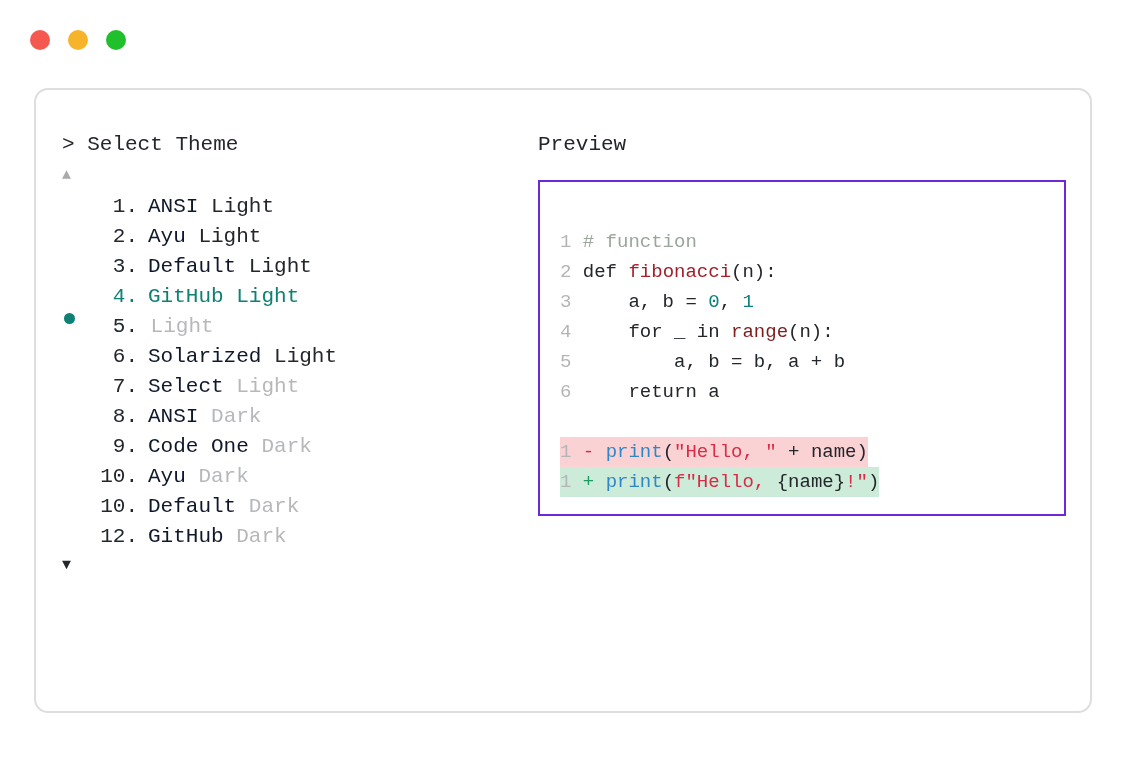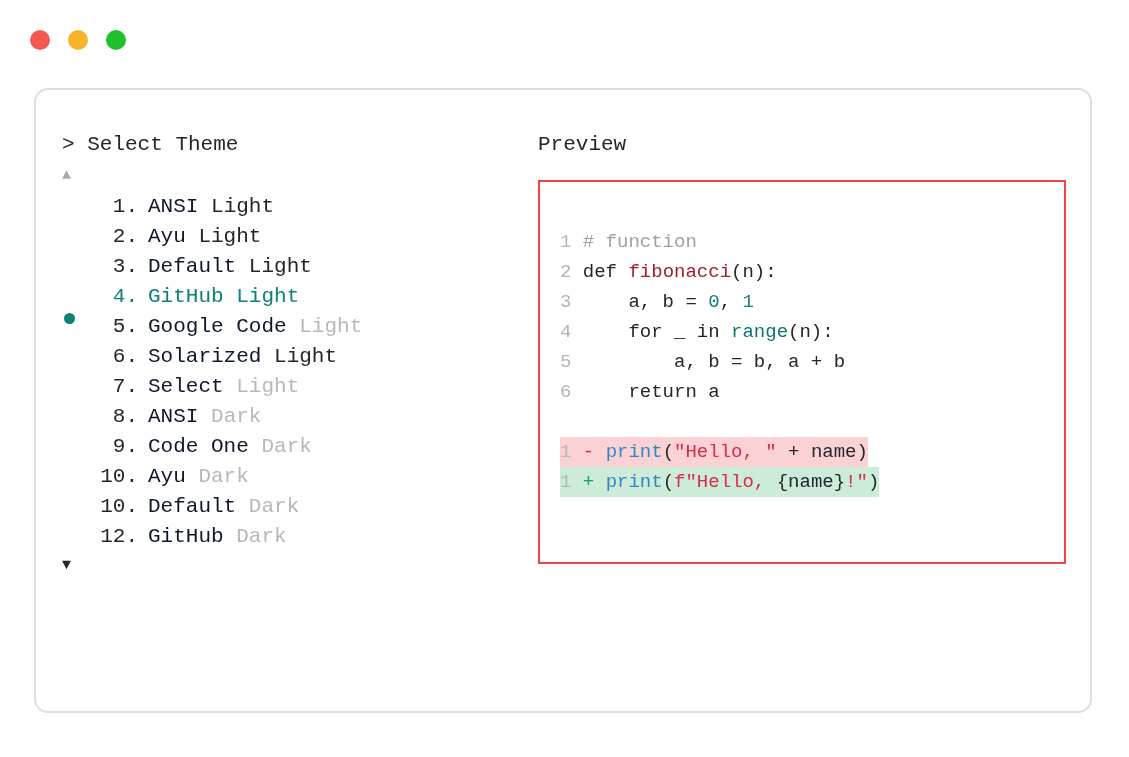--- a/index.html
+++ b/index.html
@@ -134,42 +134,42 @@
   .preview-title {
     font-size: 21px;
     color: #23262b;
     line-height: 26px;
     white-space: pre;
   }
   .preview-box {
     margin-top: 22px;
     box-sizing: border-box;
     width: 528px;
-    height: 384px;
-    border: 2px solid #ef4444;
+    height: 336px;
+    border: 2px solid #6d28d9;
     background: #ffffff;
     position: relative;
   }
   .code {
     position: absolute;
     left: 20px;
     top: 45px;
     font-size: 19px;
     line-height: 30px;
     white-space: pre;
   }
   .code-line { white-space: pre; height: 30px; }
   .ln {
     color: #b3b5b8;
   }
   .tok-comment { color: #9aa69c; }
   .tok-kw      { color: #23262b; }
   .tok-fn      { color: #a3202a; }
   .tok-num     { color: #10827c; }
-  .tok-builtin { color: #0f766e; }
+  .tok-builtin { color: #7f1d1d; }
   .tok-plain   { color: #23262b; }
   .tok-print   { color: #2f87c5; }
   .tok-str     { color: #d92b47; }
 
   .diff-block { margin-top: 30px; }
   .diff-line {
     white-space: pre;
     height: 30px;
     display: inline-block;
     width: auto;
@@ -204,21 +204,21 @@
   <div class="panel-inner">
 
     <div class="left-col">
       <div class="prompt-header">&gt; Select Theme</div>
       <div class="scroll-arrow up">▲</div>
       <div class="theme-list" id="theme-list">
           <div class="theme-row"><span class="bullet-cell"></span><span class="num-cell"> 1.</span><span class="name-cell">ANSI</span><span class="suffix"> Light</span></div>
           <div class="theme-row"><span class="bullet-cell"></span><span class="num-cell"> 2.</span><span class="name-cell">Ayu</span><span class="suffix"> Light</span></div>
           <div class="theme-row"><span class="bullet-cell"></span><span class="num-cell"> 3.</span><span class="name-cell">Default</span><span class="suffix"> Light</span></div>
           <div class="theme-row selected"><span class="bullet-cell"><span class="bullet"></span></span><span class="num-cell"> 4.</span><span class="name-cell">GitHub</span><span class="suffix"> Light</span></div>
-          <div class="theme-row"><span class="bullet-cell"></span><span class="num-cell"> 5.</span><span class="name-cell">Google Code</span><span class="suffix dim"> Light</span></div>
+          <div class="theme-row"><span class="bullet-cell"></span><span class="num-cell"> 5.</span><span class="suffix dim"> Light</span></div>
           <div class="theme-row"><span class="bullet-cell"></span><span class="num-cell"> 6.</span><span class="name-cell">Solarized</span><span class="suffix"> Light</span></div>
           <div class="theme-row"><span class="bullet-cell"></span><span class="num-cell"> 7.</span><span class="name-cell">Select</span><span class="suffix dim"> Light</span></div>
           <div class="theme-row"><span class="bullet-cell"></span><span class="num-cell"> 8.</span><span class="name-cell">ANSI</span><span class="suffix dim"> Dark</span></div>
           <div class="theme-row"><span class="bullet-cell"></span><span class="num-cell"> 9.</span><span class="name-cell">Code One</span><span class="suffix dim"> Dark</span></div>
           <div class="theme-row"><span class="bullet-cell"></span><span class="num-cell">10.</span><span class="name-cell">Ayu</span><span class="suffix dim"> Dark</span></div>
           <div class="theme-row"><span class="bullet-cell"></span><span class="num-cell">10.</span><span class="name-cell">Default</span><span class="suffix dim"> Dark</span></div>
           <div class="theme-row"><span class="bullet-cell"></span><span class="num-cell">12.</span><span class="name-cell">GitHub</span><span class="suffix dim"> Dark</span></div>
         </div>
       <div class="scroll-arrow down">▼</div>
     </div>

